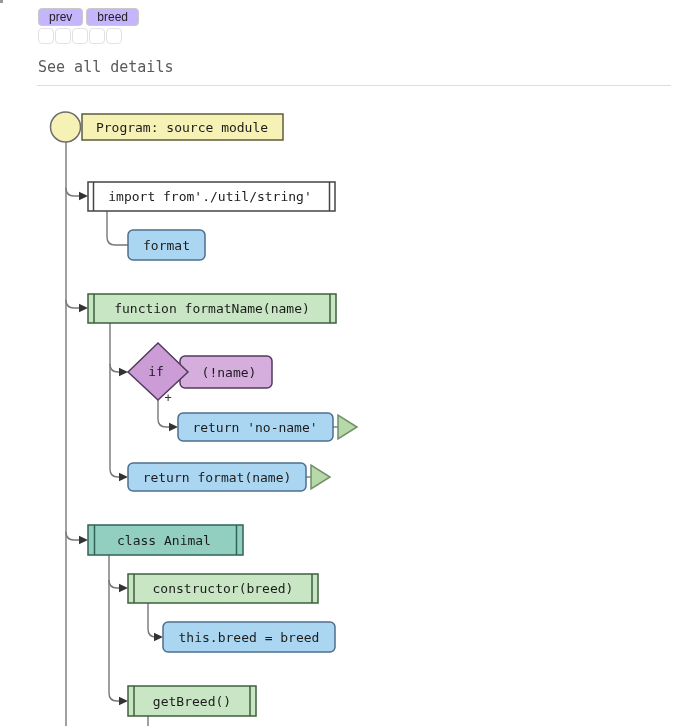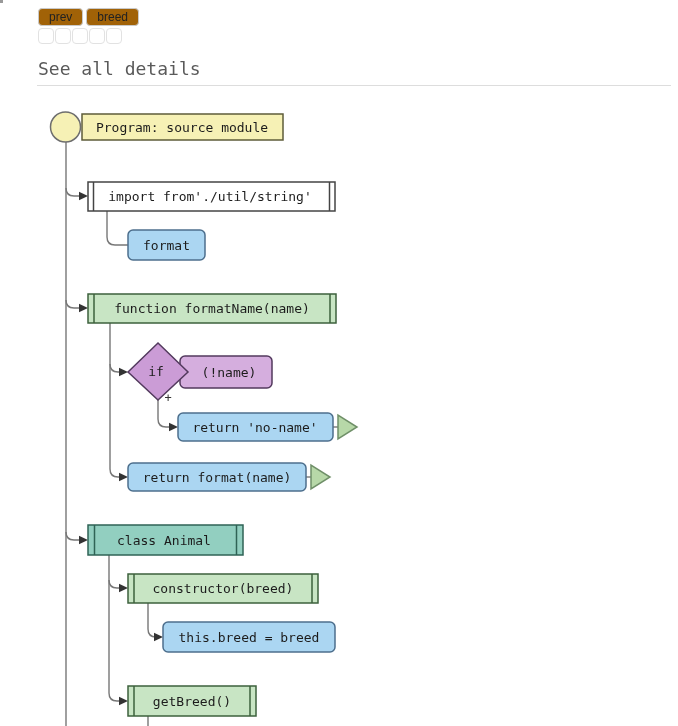--- a/index.html
+++ b/index.html
@@ -3,33 +3,33 @@
 <meta charset="utf-8">
 <style>
   html,body{margin:0;padding:0;}
   body{
     width:678px;height:726px;background:#ffffff;position:relative;
     font-family:"Liberation Sans", sans-serif;overflow:hidden;
   }
   .nav-row{position:absolute;left:38px;top:8px;display:flex;gap:3px;}
   .nav-btn{
     font-family:"Liberation Sans", sans-serif;font-size:12px;color:#222;
-    background:#a16207;border:1px solid #c9c9c9;border-radius:4px;
+    background:#c4b5fd;border:1px solid #c9c9c9;border-radius:4px;
     padding:2px 10px;height:18px;line-height:13px;cursor:pointer;
     box-shadow:0 0 1px rgba(0,0,0,.05);
   }
   .mini-row{position:absolute;left:38px;top:28px;display:flex;gap:1px;}
   .mini-box{
     width:14px;height:14px;background:#fff;border:1px solid #e2e2e2;
     border-radius:4px;cursor:pointer;
   }
   .page-heading{
     position:absolute;left:38px;top:58px;
     font-family:"DejaVu Sans Mono","Liberation Mono",monospace;
-    font-size:18px;color:#5a5a5a;white-space:pre;
+    font-size:15px;color:#5a5a5a;white-space:pre;
   }
   .divider{
     position:absolute;left:37px;top:85px;width:634px;height:0;
     border-top:1px solid #dddddd;
   }
   svg{position:absolute;left:0;top:0;}
   .flow-label{
     font-family:"DejaVu Sans Mono","Liberation Mono",monospace;
     font-size:13px;fill:#1c1c1c;
   }

